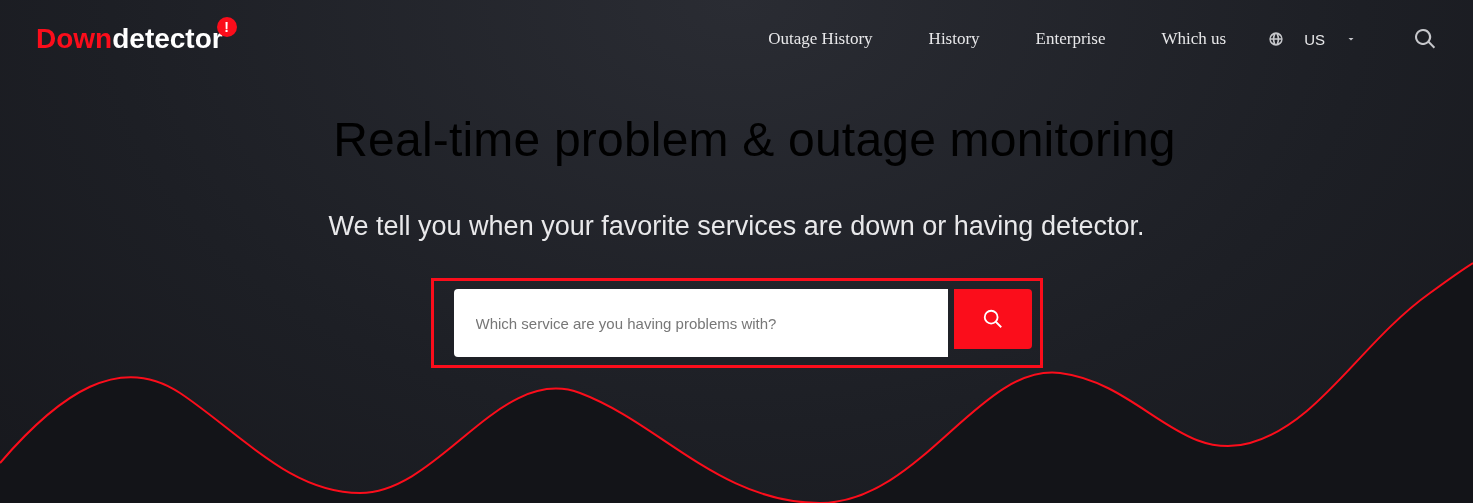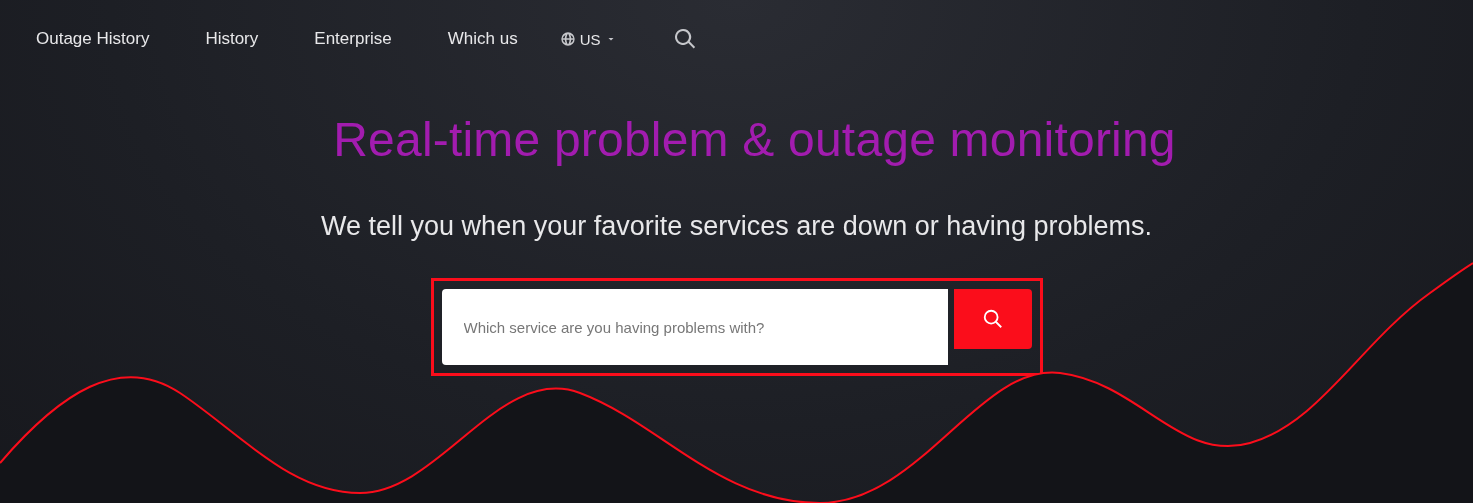--- a/index.html
+++ b/index.html
@@ -45,72 +45,74 @@
   }
   .nav {
     display: flex;
     align-items: center;
     gap: 56px;
   }
   .nav-link {
     color: #e8e8ea;
     font-size: 17px;
     cursor: pointer;
+    font-family: Liberation Serif, serif;
   }
   .region {
     display: flex;
     align-items: center;
-    gap: 4px;
+    gap: 20px;
     color: #e8e8ea;
     font-size: 15px;
     cursor: pointer;
     margin-left: -14px;
   }
   .region svg, .search-icon-top svg { fill: #c6c7cb; }
   .search-icon-top {
     cursor: pointer;
     display: flex;
     align-items: center;
   }
   .hero {
     text-align: center;
     margin-top: 52px;
   }
   .hero-title {
     font-size: 48px;
     font-weight: 400;
-    color: #a21caf;
+    color: #000000;
     letter-spacing: 0.2px;
     padding-left: 36px;
   }
   .hero-sub {
     margin-top: 40px;
     font-size: 27px;
     color: #e8e8ea;
     line-height: 1.45;
     font-weight: 400;
   }
   .search-wrap {
     margin: 32px auto 0;
     width: 612px;
     border: 3px solid #fb0d1b;
     padding: 8px;
     display: flex;
     align-items: stretch;
   }
   .search-input {
     flex: 1;
-    height: 76px;
+    height: 68px;
     border: none;
     background: #fff;
     border-radius: 4px 0 0 4px;
     padding: 0 22px;
     font-size: 15px;
     color: #333;
     outline: none;
+    margin-left: 12px;
   }
   .search-input::placeholder { color: #777; }
   .search-gap {
     width: 6px;
     background: transparent;
   }
   .search-btn {
     width: 78px;
     height: 60px;
     background: #fb0d1b;
@@ -127,20 +129,25 @@
     bottom: 0;
     left: 0;
     width: 1473px;
     pointer-events: none;
   }
 </style>
 </head>
 <body>
 
 <header class="header">
+  <div class="logo">
+    <span class="down">Down</span>
+      <span class="detector">detector</span>
+    <span class="logo-badge">!</span>
+  </div>
   <nav class="nav">
     <span class="nav-link">Outage History</span>
     <span class="nav-link">History</span>
     <span class="nav-link">Enterprise</span>
     <span class="nav-link">Which us</span>
     <span class="region">
       <svg width="16" height="16" viewBox="0 0 24 24">
           <path d="M12 2a10 10 0 100 20 10 10 0 000-20zm7.9 9h-3.03a16 16 0 00-1.3-5.5A8.03 8.03 0 0119.9 11zM12 4c.9 1.2 2 3.4 2.3 7H9.7C10 7.4 11.1 5.2 12 4zM8.43 5.5A16 16 0 007.13 11H4.1a8.03 8.03 0 014.33-5.5zM4.1 13h3.03a16 16 0 001.3 5.5A8.03 8.03 0 014.1 13zM12 20c-.9-1.2-2-3.4-2.3-7h4.6c-.3 3.6-1.4 5.8-2.3 7zm3.57-1.5a16 16 0 001.3-5.5h3.03a8.03 8.03 0 01-4.33 5.5z"></path>
         </svg>
       <span>US</span>
@@ -151,21 +158,21 @@
     <span class="search-icon-top">
       <svg width="24" height="24" viewBox="0 0 24 24">
           <path d="M10 2a8 8 0 105.3 14l5.4 5.4 1.4-1.4-5.4-5.4A8 8 0 0010 2zm0 2a6 6 0 110 12 6 6 0 010-12z"></path>
         </svg>
     </span>
   </nav>
 </header>
 
 <section class="hero">
   <h1 class="hero-title">Real-time problem &amp; outage monitoring</h1>
-  <p class="hero-sub">We tell you when your favorite services are down or having problems.</p>
+  <p class="hero-sub">We tell you when your favorite services are down or having detector.</p>
   <div class="search-wrap">
     <input class="search-input" type="text" placeholder="Which service are you having problems with?" style="">
     <div class="search-gap"></div>
     <button class="search-btn">
       <svg width="22" height="22" viewBox="0 0 24 24" stroke-width="2">
           <circle cx="10" cy="10" r="7"></circle>
           <line x1="15" y1="15" x2="21" y2="21"></line>
         </svg>
     </button>
   </div>

